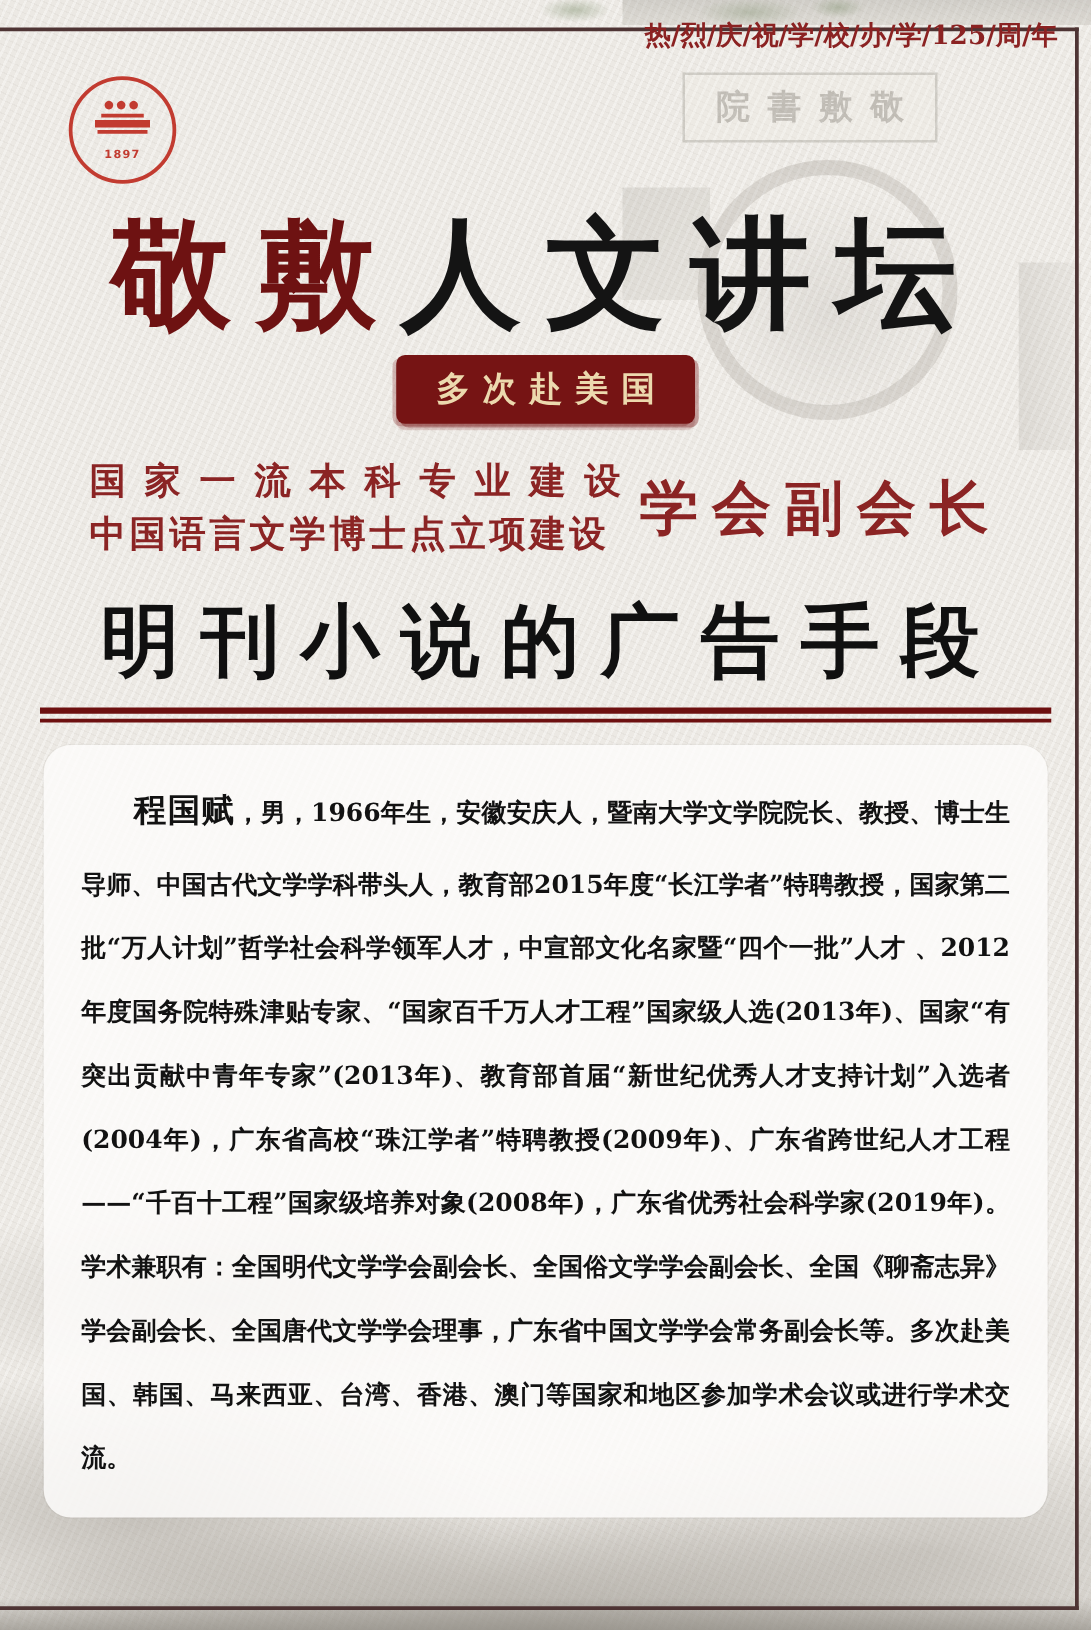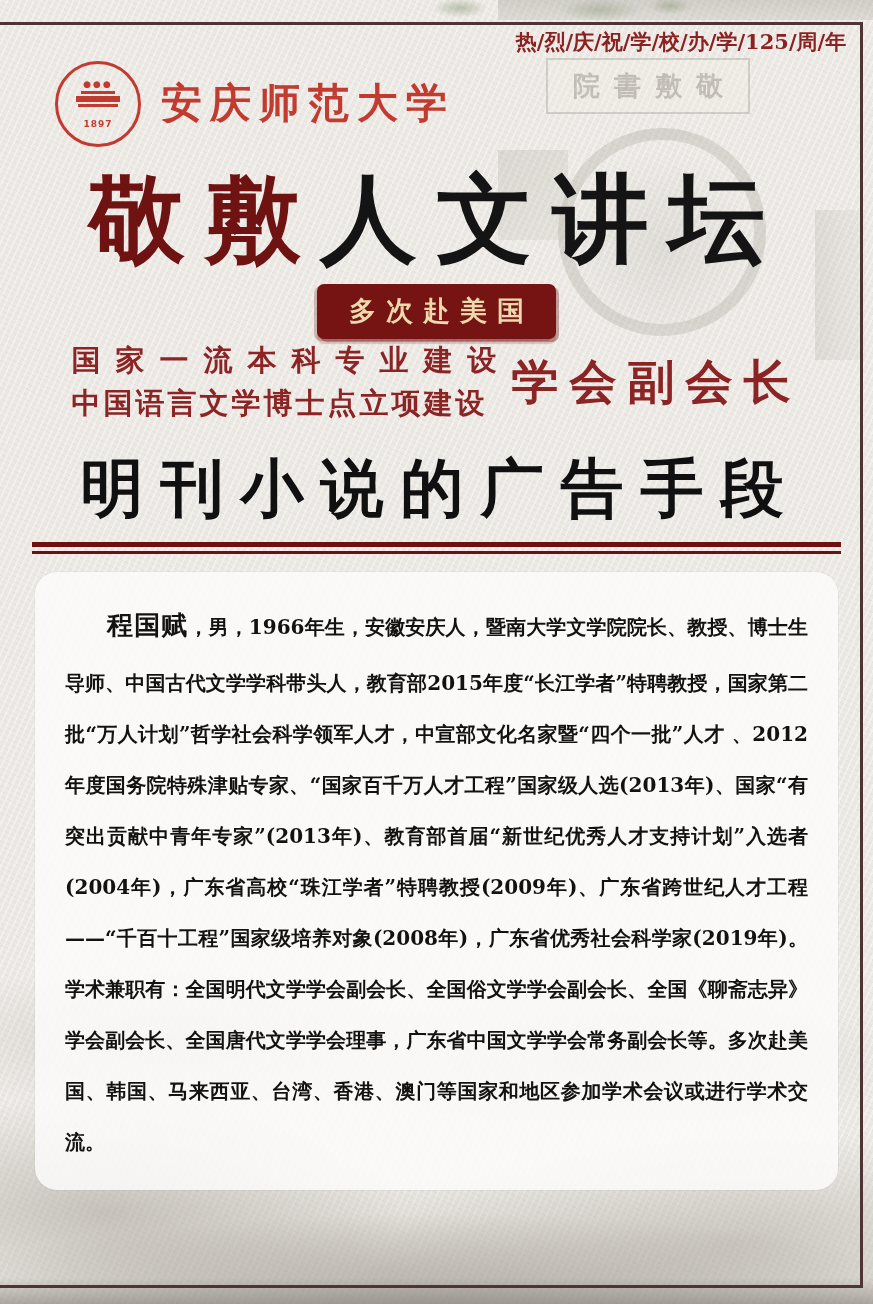--- a/index.html
+++ b/index.html
@@ -45,21 +45,21 @@
       radial-gradient(ellipse 700px 120px at 50% 100%, rgba(140,136,128,.55), rgba(140,136,128,0) 75%);}
   .mountains-mid{position:absolute;left:0;top:920px;width:100%;height:200px;z-index:0;
     background:
       radial-gradient(ellipse 380px 110px at 20% 60%, rgba(168,163,155,.35), rgba(168,163,155,0) 70%),
       radial-gradient(ellipse 420px 120px at 70% 70%, rgba(168,163,155,.30), rgba(168,163,155,0) 70%);}
   .bottom-band{position:absolute;left:0;bottom:0;width:100%;height:26px;z-index:1;
     background:linear-gradient(to top, rgba(142,138,130,.65), rgba(142,138,130,0));}
   
   .content{position:relative;z-index:3;}
   .celebration{
-    position:absolute;top:28px;left:505px;width:352px;text-align:center;
+    position:absolute;top:14px;left:505px;width:352px;text-align:center;
     color:#8b2222;font-family:"DejaVu Serif",serif;font-weight:bold;font-size:21px;z-index:3;
   }
   .logo-row{display:flex;align-items:center;gap:20px;margin:58px 0 0 55px;height:92px;}
   .seal-circle{
     width:86px;height:86px;border-radius:50%;border:3px solid #c23b30;box-sizing:border-box;
     display:flex;flex-direction:column;align-items:center;justify-content:center;color:#c23b30;flex:0 0 auto;
   }
   .seal-building{display:flex;flex-direction:column;align-items:center;gap:2px;}
   .seal-building .bar{background:#c23b30;}
   .seal-year{font-size:9px;font-weight:bold;letter-spacing:1px;margin-top:12px;}
@@ -73,21 +73,21 @@
     font-size:96px;line-height:1.1;letter-spacing:20px;white-space:nowrap;color:#141414;
   }
   .forum-title .red{color:#6e1212;}
   .session-seal-wrap{text-align:center;margin-top:12px;}
   .session-seal{
     display:inline-block;background:#761414;color:#ecd9ae;font-family:"DejaVu Serif",serif;
     font-size:27px;font-weight:bold;letter-spacing:10px;text-indent:10px;
     padding:9px 22px 10px 22px;border-radius:7px;
     box-shadow:3px 3px 0 rgba(118,20,20,.35), -3px 2px 0 rgba(118,20,20,.25), 0 5px 1px rgba(118,20,20,.2);
   }
-  .series{display:flex;justify-content:center;align-items:center;color:#8b2424;font-family:"DejaVu Serif",serif;font-weight:bold;}
+  .series{display:flex;justify-content:center;align-items:center;margin-top:24px;color:#8b2424;font-family:"DejaVu Serif",serif;font-weight:bold;}
   .series .lines{text-align:left;}
   .series .l1{font-size:29px;letter-spacing:15px;white-space:nowrap;line-height:1.5;}
   .series .l2{font-size:29px;letter-spacing:3px;white-space:nowrap;line-height:1.5;}
   .series .suffix{font-size:47px;letter-spacing:11px;white-space:nowrap;}
   .lecture-title{
     margin-top:20px;text-align:center;font-family:"DejaVu Serif",serif;font-weight:bold;
     font-size:63px;letter-spacing:17px;color:#101010;white-space:nowrap;text-indent:8px;
   }
   .divider{width:809px;margin:10px auto 0 auto;height:4px;border-top:5px solid #6d1010;border-bottom:3px solid #6d1010;}
   .speakers{margin:28px auto 0 auto;width:700px;font-weight:bold;font-size:26px;color:#161616;line-height:1.85;}
@@ -130,21 +130,20 @@
       <div class="seal-circle">
         <div class="seal-arc">●●●</div>
         <div class="seal-building">
           <div class="bar" style="width:34px;height:3px;"></div>
           <div class="bar" style="width:44px;height:6px;"></div>
           <div class="bar" style="width:40px;height:3px;"></div>
         </div>
         <div class="seal-year">1897</div>
       </div>
       <div class="logo-text">
-        <div class="cn">安庆师范大学</div>
       </div>
     </div>
 
     <div class="forum-title"><span class="red">敬敷</span><span>人文讲坛</span></div>
 
     <div class="session-seal-wrap">
       <span class="session-seal">多次赴美国</span>
     </div>
 
     <div class="series">

